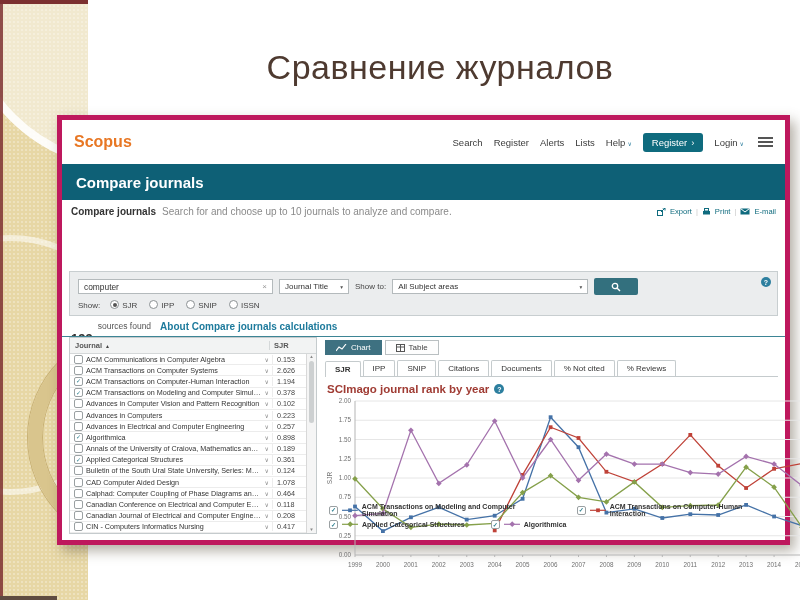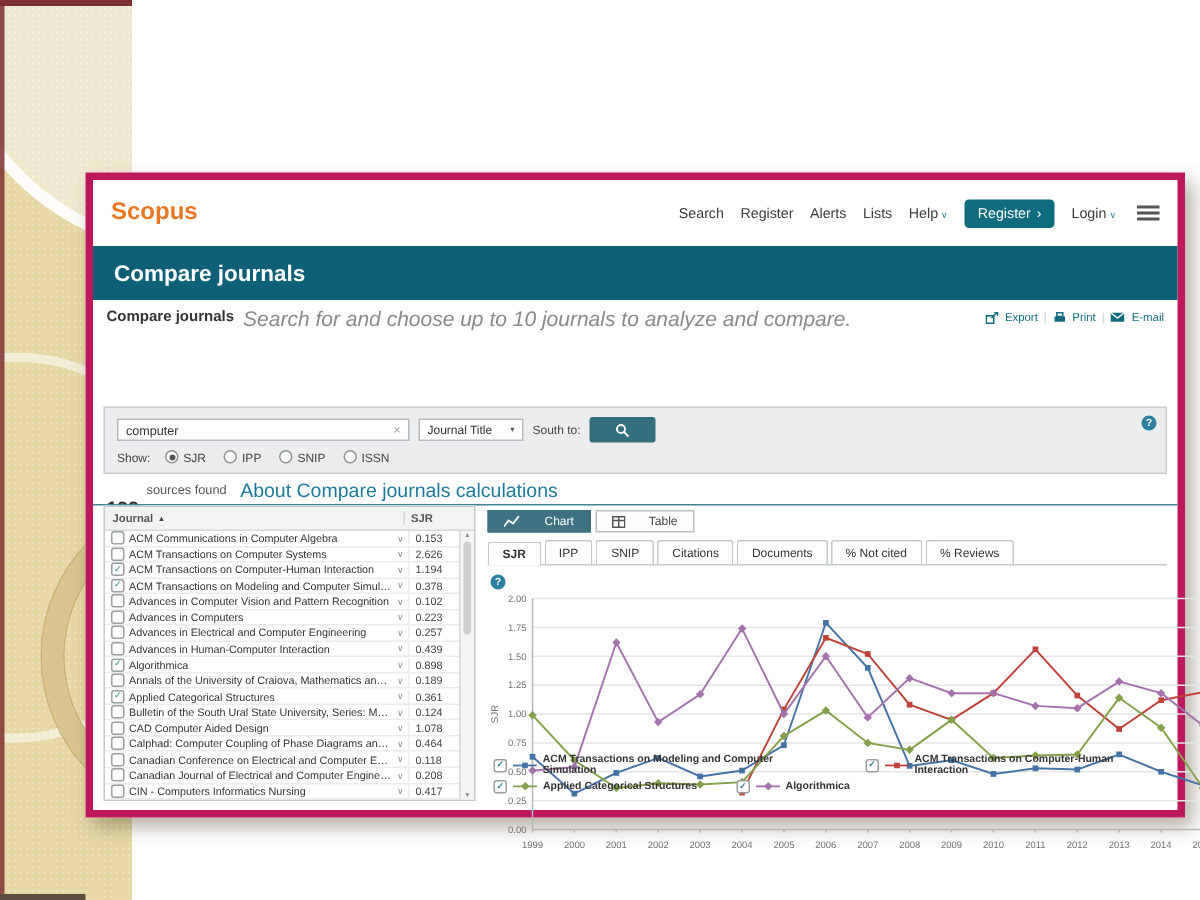--- a/index.html
+++ b/index.html
@@ -32,21 +32,21 @@
   .caret{font-size:6px;color:#2d7f9f;margin-left:2px;}
   .regbtn{background:#0f6b7e;color:#fff;font-size:9.5px;padding:4px 9px;border-radius:3px;display:flex;gap:4px;align-items:center;}
   .burger{display:flex;flex-direction:column;gap:2px;margin-left:3px;}
   .burger i{display:block;width:15px;height:2px;background:#555;}
 
   .banner{height:36px;background:#0e6076;color:#fff;display:flex;align-items:center;
           padding-left:14px;font-size:15px;font-weight:bold;flex:none;}
 
   .sub{height:23px;display:flex;align-items:center;padding:0 9px;gap:6px;flex:none;}
   .sub .t{font-size:10px;font-weight:bold;}
-  .sub .s{font-size:14px;color:#8a8a8a;font-style:italic;}
+  .sub .s{font-size:10px;color:#8a8a8a;}
   .actions{margin-left:auto;display:flex;align-items:center;gap:4px;font-size:7.6px;color:#0f6b7e;}
   .actions .sep{color:#c9c9c9;}
   .actions svg{display:block;}
 
   .searchwrap{padding:0 7px;flex:none;}
   .searchbox{background:#ebedee;border:1px solid #c8ced0;padding:6px 8px 5px;position:relative;margin-top:48px;}
   .srow1{display:flex;align-items:center;gap:6px;}
   .sinput{width:195px;height:15px;background:#fff;border:1px solid #b4babc;font-size:8.4px;
           display:flex;align-items:center;padding:0 5px;box-sizing:border-box;}
   .sinput .x{margin-left:auto;color:#999;font-size:8px;}
@@ -58,21 +58,21 @@
   .qicon{width:10px;height:10px;border-radius:50%;background:#2d7f9f;color:#fff;font-size:7px;
          display:inline-flex;align-items:center;justify-content:center;font-weight:bold;flex:none;}
   .helpabs{position:absolute;right:6px;top:5px;}
   .srow2{display:flex;align-items:center;gap:10px;margin-top:5px;font-size:8px;color:#444;}
   .radio{width:7px;height:7px;border:1px solid #8b9193;border-radius:50%;background:#fff;display:inline-block;position:relative;vertical-align:-1px;margin-right:3px;}
   .radio.sel-on:after{content:"";position:absolute;left:1.5px;top:1.5px;width:4px;height:4px;border-radius:50%;background:#555;}
 
   .results{height:20px;display:flex;align-items:center;gap:5px;padding:0 9px;flex:none;}
   .results .n{font-size:13px;font-weight:bold;margin-top:24px;}
   .results .t{font-size:8.5px;color:#555;}
-  .results .lnk{font-size:13px;color:#1d7a9c;margin-left:4px;}
+  .results .lnk{font-size:10px;color:#1d7a9c;margin-left:4px;font-weight:bold;}
 
   .main{flex:1;display:flex;gap:8px;padding:0 7px 6px;border-top:1px solid #3d8595;min-height:0;}
 
   
   .listpane{width:248px;flex:none;border:1px solid #c5cbcd;display:flex;flex-direction:column;box-sizing:border-box;background:#fff;}
   .lhead{height:15px;flex:none;background:#f2f3f3;border-bottom:1px solid #d5d8d9;display:flex;align-items:center;
          font-size:7.5px;color:#555;font-weight:bold;}
   .lhead .jn{flex:1;padding-left:5px;display:flex;align-items:center;gap:3px;}
   .lhead .sort{font-size:5px;color:#444;}
   .lhead .jv{width:38px;border-left:1px solid #d5d8d9;padding-left:4px;box-sizing:border-box;}
@@ -86,21 +86,21 @@
   .chev{color:#8a8a8a;font-size:6px;margin:0 3px;flex:none;}
   .jval{width:34px;flex:none;border-left:1px solid #ececec;padding-left:4px;box-sizing:border-box;color:#444;}
   .sbar{width:9px;flex:none;border-left:1px solid #d8d8d8;background:#f5f5f5;display:flex;flex-direction:column;align-items:center;}
   .sbar .ar{font-size:4.5px;color:#888;line-height:6px;}
   .sbar .th{width:5px;height:62px;background:#cdd0d1;border-radius:3px;margin-top:1px;}
   .sbar .sp{flex:1;}
 
   
   .chartpane{flex:1;display:flex;flex-direction:column;min-width:0;padding-top:3px;}
   .toggles{display:flex;gap:3px;flex:none;}
-  .toggle{height:15px;display:flex;align-items:center;gap:16px;padding:0 10px;font-size:8px;border:1px solid #b9bfc1;box-sizing:border-box;}
+  .toggle{height:15px;display:flex;align-items:center;gap:4px;padding:0 10px;font-size:8px;border:1px solid #b9bfc1;box-sizing:border-box;}
   .toggle.on{background:#3e7181;color:#fff;border-color:#3e7181;}
   .toggle.off{background:#fdfdfd;color:#444;}
   .tabs{display:flex;border-bottom:1px solid #c5cbcd;margin-top:5px;flex:none;}
   .tab{padding:3px 9px 2px;font-size:8px;border:1px solid #c5cbcd;border-bottom:none;margin-right:2px;
        background:#fff;color:#333;border-radius:2px 2px 0 0;position:relative;}
   .tab.on{font-weight:bold;top:1px;padding-bottom:3px;}
   .ctitle{margin:6px 0 1px 2px;font-size:11.5px;font-weight:bold;color:#a03c34;display:flex;align-items:center;gap:5px;flex:none;}
   .cwrap{flex:1;min-height:0;}
   .legend{flex:none;padding:1px 0 2px 4px;font-size:7px;font-weight:bold;color:#333;}
   .lrow{display:flex;gap:26px;margin-bottom:3px;}
@@ -116,20 +116,21 @@
     <div class="blob"></div>
     <div class="dots"></div>
     <div class="ringA"></div>
     <div class="ringB"></div>
     <div class="ringC"></div>
     <div class="stripTop"></div>
     <div class="stripLeft"></div>
     <div class="stripBottom"></div>
   </div>
 
+  <div class="title">Сравнение журналов</div>
 
   <div class="panel">
 
     <div class="hdr">
       <span class="logo">Scopus</span>
       <span class="navlink">Search</span>
       <span class="navlink">Register</span>
       <span class="navlink">Alerts</span>
       <span class="navlink">Lists</span>
       <span class="navlink"><span>Help</span><span class="caret">∨</span></span>
@@ -175,21 +176,25 @@
       <div class="searchbox">
         <div class="srow1">
           <span class="sinput">
             <span>computer</span>
             <span class="x">×</span>
           </span>
           <span class="sel" style="width:70px;justify-content:center;">
             <span>Journal Title</span>
               <span class="dn">▾</span>
           </span>
-          <span class="lbl">South to:</span>
+          <span class="lbl">Show to:</span>
+          <span class="sel" style="width:196px;">
+            <span>All Subject areas</span>
+              <span class="dn">▾</span>
+          </span>
           <span class="sbtn">
             <svg width="10" height="10" viewBox="0 0 10 10">
                 <circle cx="4" cy="4" r="2.7" fill="none" stroke="#fff" stroke-width="1.3"></circle>
                 <line x1="6.2" y1="6.2" x2="9" y2="9" stroke="#fff" stroke-width="1.4"></line>
               </svg>
           </span>
         </div>
         <div class="srow2">
           <span>Show:</span>
           <span id="metric-radios" style="display:flex;gap:12px;">
@@ -257,26 +262,20 @@
                 <span class="chev">∨</span>
                 <span class="jval">0.223</span>
               </div>
               <div class="row">
                 <span class="cb"></span>
                 <span class="jname">Advances in Electrical and Computer Engineering</span>
                 <span class="chev">∨</span>
                 <span class="jval">0.257</span>
               </div>
               <div class="row">
-                <span class="cb"></span>
-                <span class="jname">Advances in Human-Computer Interaction</span>
-                <span class="chev">∨</span>
-                <span class="jval">0.439</span>
-              </div>
-              <div class="row">
                 <span class="cb">✓</span>
                 <span class="jname">Algorithmica</span>
                 <span class="chev">∨</span>
                 <span class="jval">0.898</span>
               </div>
               <div class="row">
                 <span class="cb"></span>
                 <span class="jname">Annals of the University of Craiova, Mathematics and Co...</span>
                 <span class="chev">∨</span>
                 <span class="jval">0.189</span>
@@ -353,20 +352,21 @@
         <div class="tabs" id="metric-tabs">
             <span class="tab on">SJR</span>
             <span class="tab">IPP</span>
             <span class="tab">SNIP</span>
             <span class="tab">Citations</span>
             <span class="tab">Documents</span>
             <span class="tab">% Not cited</span>
             <span class="tab">% Reviews</span>
           </div>
         <div class="ctitle">
+          <span>SCImago journal rank by year</span>
           <span class="qicon">?</span>
         </div>
         <div class="cwrap" id="chart"><svg width="483" height="174" xmlns="http://www.w3.org/2000/svg" font-family="Liberation Sans, sans-serif">
               <line x1="30" y1="159" x2="477" y2="159" stroke="#b5b5b5" stroke-width="1"></line>
               <text x="26" y="161.2" text-anchor="end" font-size="6.3" fill="#707070">0.00</text>
               <line x1="30" y1="139.75" x2="477" y2="139.75" stroke="#e6e6e6" stroke-width="1"></line>
               <text x="26" y="141.95" text-anchor="end" font-size="6.3" fill="#707070">0.25</text>
               <line x1="30" y1="120.5" x2="477" y2="120.5" stroke="#e6e6e6" stroke-width="1"></line>
               <text x="26" y="122.7" text-anchor="end" font-size="6.3" fill="#707070">0.50</text>
               <line x1="30" y1="101.25" x2="477" y2="101.25" stroke="#e6e6e6" stroke-width="1"></line>

